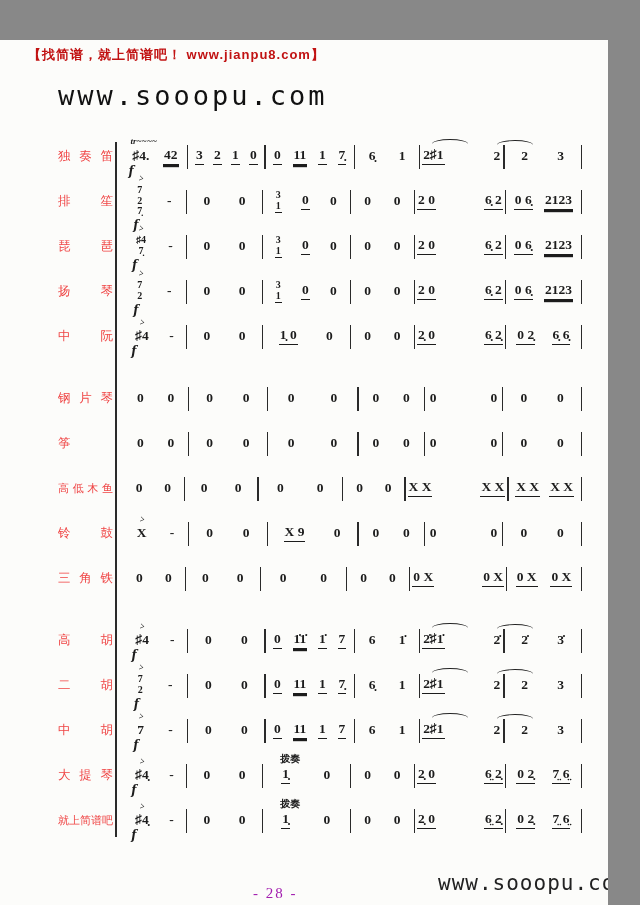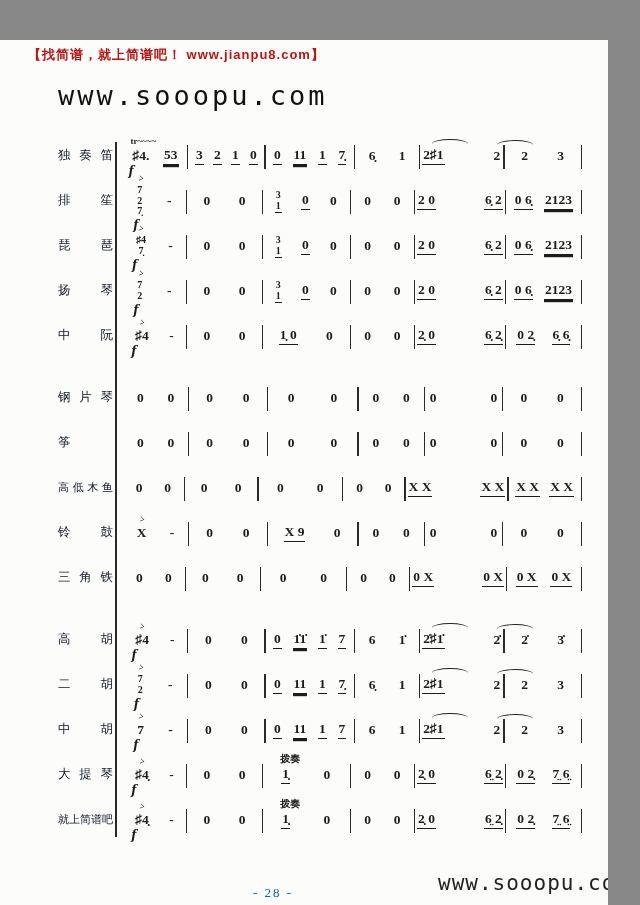--- a/index.html
+++ b/index.html
@@ -4,42 +4,42 @@
 <style>
   html,body{margin:0;padding:0;background:#888;}
   .page{width:608px;height:905px;background:#fcfcfa;position:relative;overflow:hidden;
         font-family:"Liberation Serif","DejaVu Serif",serif;color:#1c1c1c;margin-top:40px;}
   .banner{position:absolute;top:6px;left:28px;font-size:13px;font-weight:bold;
           font-family:"Liberation Sans",sans-serif;color:#c11212;letter-spacing:1px;}
   .wm-top{position:absolute;top:40px;left:58px;font-size:27px;
           font-family:"DejaVu Sans Mono","Liberation Mono",monospace;letter-spacing:3px;color:#111;}
   .wm-bottom{position:absolute;top:831px;left:438px;font-size:21px;
           font-family:"DejaVu Sans Mono","Liberation Mono",monospace;letter-spacing:1px;color:#222;}
-  .pageno{position:absolute;top:845px;left:253px;font-size:13px;letter-spacing:2px;color:#0369a1;}
+  .pageno{position:absolute;top:845px;left:253px;font-size:15px;letter-spacing:2px;color:#a21caf;}
   .score{position:absolute;left:58px;top:94px;width:524px;}
   .score::before{content:"";position:absolute;left:57px;top:8px;bottom:6px;width:1.5px;background:#2a2a2a;}
   .row{display:flex;align-items:center;height:45px;}
   .row.gap{margin-top:17px;}
-  .label{width:55px;flex:0 0 55px;font-size:12.5px;color:#0f172a;
-         font-family:Liberation Mono, monospace;
+  .label{width:55px;flex:0 0 55px;font-size:12.5px;color:#ef4444;
+         font-family:Liberation Sans, sans-serif;
          text-align:justify;text-align-last:justify;padding-right:4px;line-height:1.05;}
   .label.small{font-size:11px;}
   .music{flex:1;display:flex;align-items:center;height:100%;padding-left:6px;}
   .measure{display:flex;align-items:center;justify-content:space-around;padding:0 2px;}
   .m0{flex:15;}.m1{flex:18;}.m2{flex:21;}.m3{flex:15;}.m4{flex:18;gap:48px;}.m5{flex:18;}
   .bar{width:1.3px;height:24px;background:#2a2a2a;flex:0 0 auto;}
   .note{position:relative;display:inline-flex;align-items:center;
         font-size:13.5px;font-weight:bold;white-space:nowrap;line-height:1;}
   .txt{display:inline-block;padding:0 1px 2px 1px;}
   .u1{border-bottom:1.2px solid #1c1c1c;}
   .u2{border-bottom:1.2px solid #1c1c1c;box-shadow:0 2.2px 0 #1c1c1c;}
   .stack{display:inline-flex;flex-direction:column;align-items:center;
          font-size:10px;line-height:1.08;padding:0 1px 1px 1px;}
   .ann-a{position:absolute;top:-12px;left:-1px;font-size:9px;font-weight:bold;
-         white-space:nowrap;color:#222;}
+         font-style:italic;white-space:nowrap;color:#222;}
   .ann-a.acc{font-style:normal;top:-10px;left:35%;transform:rotate(0.03turn) scaleY(1.3);font-size:8px;}
   .ann-a.cjk{font-style:normal;font-family:"Liberation Sans",sans-serif;font-size:10px;top:-13px;}
   .ann-b{position:absolute;bottom:-13px;left:-3px;font-size:12px;font-style:italic;
          font-weight:bold;font-family:"DejaVu Serif",serif;}
   .slur::after{content:"";position:absolute;left:45%;top:-9px;width:36px;height:9px;
          border-top:1.5px solid #222;border-radius:50% 50% 0 0;}
 </style>
 </head>
 <body>
 
@@ -50,21 +50,21 @@
       <div class="row">
         <div class="label">独奏笛</div>
         <div class="music">
           <div class="measure m0">
             <span class="note">
               <span class="txt">♯4.</span>
               <span class="ann-a">tr~~~~</span>
               <span class="ann-b">f</span>
             </span>
             <span class="note">
-              <span class="txt u2">53</span>
+              <span class="txt u2">42</span>
             </span>
           </div>
           <div class="bar"></div>
           <div class="measure m1">
             <span class="note">
               <span class="txt u1">3</span>
             </span>
             <span class="note">
               <span class="txt u1">2</span>
             </span>

